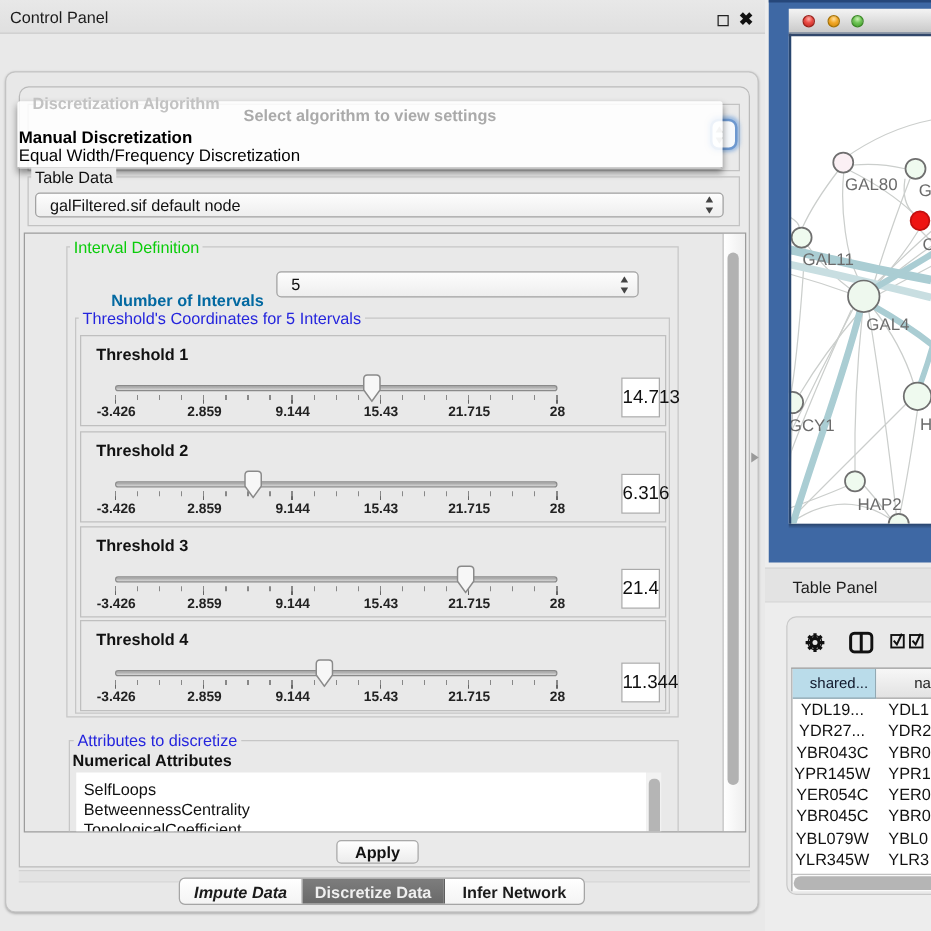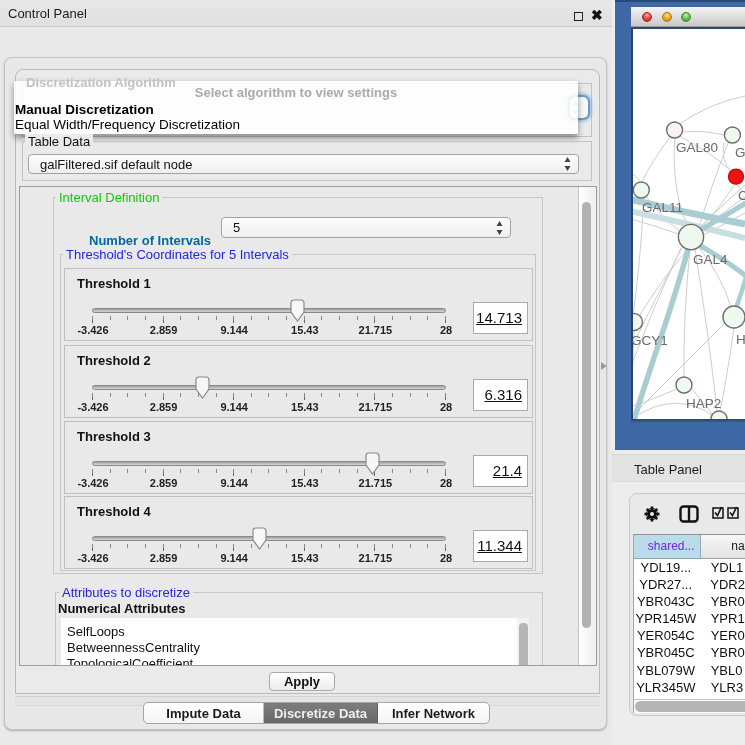--- a/index.html
+++ b/index.html
@@ -49,42 +49,42 @@
   #vsb { left:558px; top:0px; width:19px; height:478px; background:linear-gradient(90deg,#ffffff,#ededed); border-left:1px solid #c4c4c4; }
   #vsbthumb { left:562px; top:15px; width:9px; height:426px; background:#b2b2b2; border-radius:5px; }
 
   
   .tpanel { position:absolute; left:44px; width:469px; height:73px; border:1px solid #bfbfbf; background:#e9e9e9; }
   .tpanel .tt { position:absolute; left:12px; top:7px; font-size:13px; font-weight:700; color:#111; }
   .tpanel .track { position:absolute; left:27px; top:39px; width:354px; height:5px; background:linear-gradient(#9d9d9d,#d8d8d8); border:1px solid #8a8a8a; border-radius:3px; }
   .tpanel .ticks { position:absolute; left:27px; top:47px; width:356px; height:4px; background:repeating-linear-gradient(90deg,#888 0,#888 1px,transparent 1px,transparent 17.65px); }
   .tpanel .ticksM { position:absolute; left:27px; top:47px; width:356px; height:7px; background:repeating-linear-gradient(90deg,#666 0,#666 1px,transparent 1px,transparent 70.6px); }
   .tpanel .lbl { position:absolute; top:55px; transform:translateX(-50%); font-size:11px; font-weight:700; color:#222; }
-  .tpanel .field { position:absolute; left:408px; top:33px; width:55px; height:32px; background:#fff; border:1px solid #aaa; font-size:15px; color:#111; text-align:right; line-height:30px; padding-right:5px;text-decoration:underline; }
+  .tpanel .field { position:absolute; left:432px; top:33px; width:31px; height:32px; background:#fff; border:1px solid #aaa; font-size:15px; color:#111; text-align:right; line-height:30px; padding-right:5px; }
   .tpanel svg.thumb { position:absolute; top:30px; }
 
   .blue { color:#2525dd; }
   .green { color:#0acc0a;text-align:right; }
 
   #applybtn { left:269px; top:672px; width:66px; height:19px; background:linear-gradient(#ffffff,#ececec); border:1px solid #a9a9a9; border-radius:4px; font-size:13px; font-weight:700; color:#111; text-align:center; line-height:17px; }
 
   
   #netblue { left:615px; top:0; width:130px; height:450px; background:#3e68a4; border-top:2px solid #26477a; }
   #nettitle { left:631px; top:7px; width:114px; height:20px; background:linear-gradient(#f4f4f4,#c9c9c9); border-bottom:1px solid #9b9b9b; }
   .light { position:absolute; width:10px; height:10px; border-radius:50%; top:12px; }
   #netcanvas { left:631px; top:27px; width:114px; height:392px; background:#ffffff; overflow:hidden; }
   #netshadow { left:631px; top:419px; width:114px; height:4px; background:linear-gradient(rgba(0,0,0,0.35),rgba(0,0,0,0)); }
 
   
   #tptitle { left:612px; top:454px; width:133px; height:28px; background:#e3e3e3; border-top:1px solid #d6d6d6; border-bottom:1px solid #d9d9d9; }
   #tptitle span { position:absolute; left:22px; top:7px; font-size:13px; color:#1c1c1c; }
   #tpanelbox { left:629px; top:493px; width:130px; height:223px; background:#e9e9e9; border:1px solid #c9c9c9; border-radius:8px; }
   #tablewrap { left:633px; top:534px; width:112px; height:168px; background:#fff; border-left:1px solid #a5a5a5; border-top:1px solid #8f8f8f; overflow:hidden; font-size:13px; }
   .hrow { display:flex; height:24px; }
-  .hc1 { font-size:12px; width:74px; background:#badcea; border-right:1px solid #93a9b3; border-bottom:1px solid #8fa4ae; text-align:center; text-indent:8px; line-height:23px; color:#6d28d9; }
+  .hc1 { font-size:12px; width:74px; background:#badcea; border-right:1px solid #93a9b3; border-bottom:1px solid #8fa4ae; text-align:center; text-indent:8px; line-height:23px; color:#0f172a; }
   .hc2 { font-size:12px; width:45px; background:linear-gradient(#f7f7f7,#e2e2e2); border-bottom:1px solid #9c9c9c; padding-left:30px; line-height:23px; color:#222; }
   .trow { display:flex; height:17.1px; line-height:17.1px; color:#111; }
   .tc1 { width:74px; text-align:center; text-indent:-5px; }
   .tc2 { width:45px; padding-left:8px; }
   #hsb { left:633px; top:699px; width:112px; height:14px; background:#fafafa; border-top:1px solid #c2c2c2; border-left:1px solid #a5a5a5; }
   #hsbthumb { left:635px; top:700.5px; width:115px; height:11px; background:#b5b5b5; border-radius:6px; }
 </style>
 </head>
 <body>
 <div id="page">
@@ -217,21 +217,21 @@
     <div class="abs" style="left:499px; top:436px; width:9px; height:44px; background:#b5b5b5; border-radius:4px 4px 0 0;"></div>
 
     <div class="abs" id="vsb"></div>
     <div class="abs" id="vsbthumb"></div>
   </div>
 
   <div class="abs" id="applybtn">Apply</div>
 
   <div class="abs" style="left:15px; top:696px; width:585px; height:10px; background:#e3e3e3; border-top:1px solid #d2d2d2; border-bottom:1px solid #d8d8d8;"></div>
   <div class="seg" id="bottabs">
-    <div class="s" style="width:120px;">Impute Data</div>
+    <div class="s" style="width:98px;font-style:italic;">Impute Data</div>
     <div class="s sel" style="width:114px;">Discretize Data</div>
     <div class="s" style="width:111px;">Infer Network</div>
   </div>
 
   <svg class="abs" style="left:600px; top:361px;" width="8" height="10" viewBox="0 0 8 10">
       <path d="M1 1 L7 5 L1 9 Z" fill="#9a9a9a"></path>
     </svg>
 
   <div class="abs" id="netblue"></div>
   <div class="abs" id="nettitle"></div>

